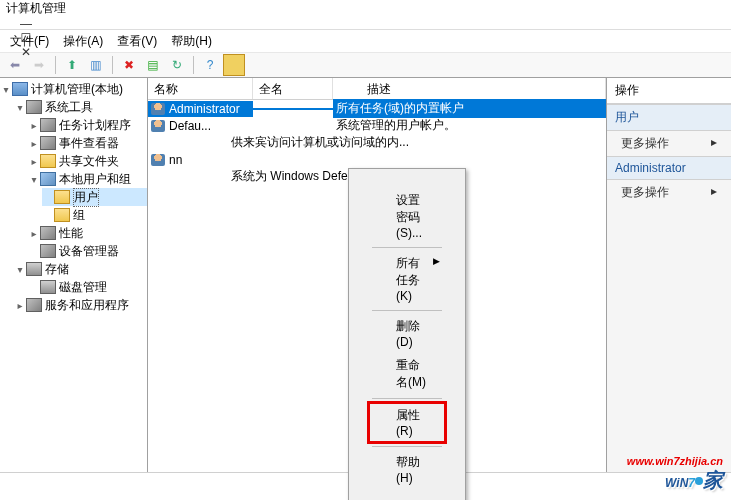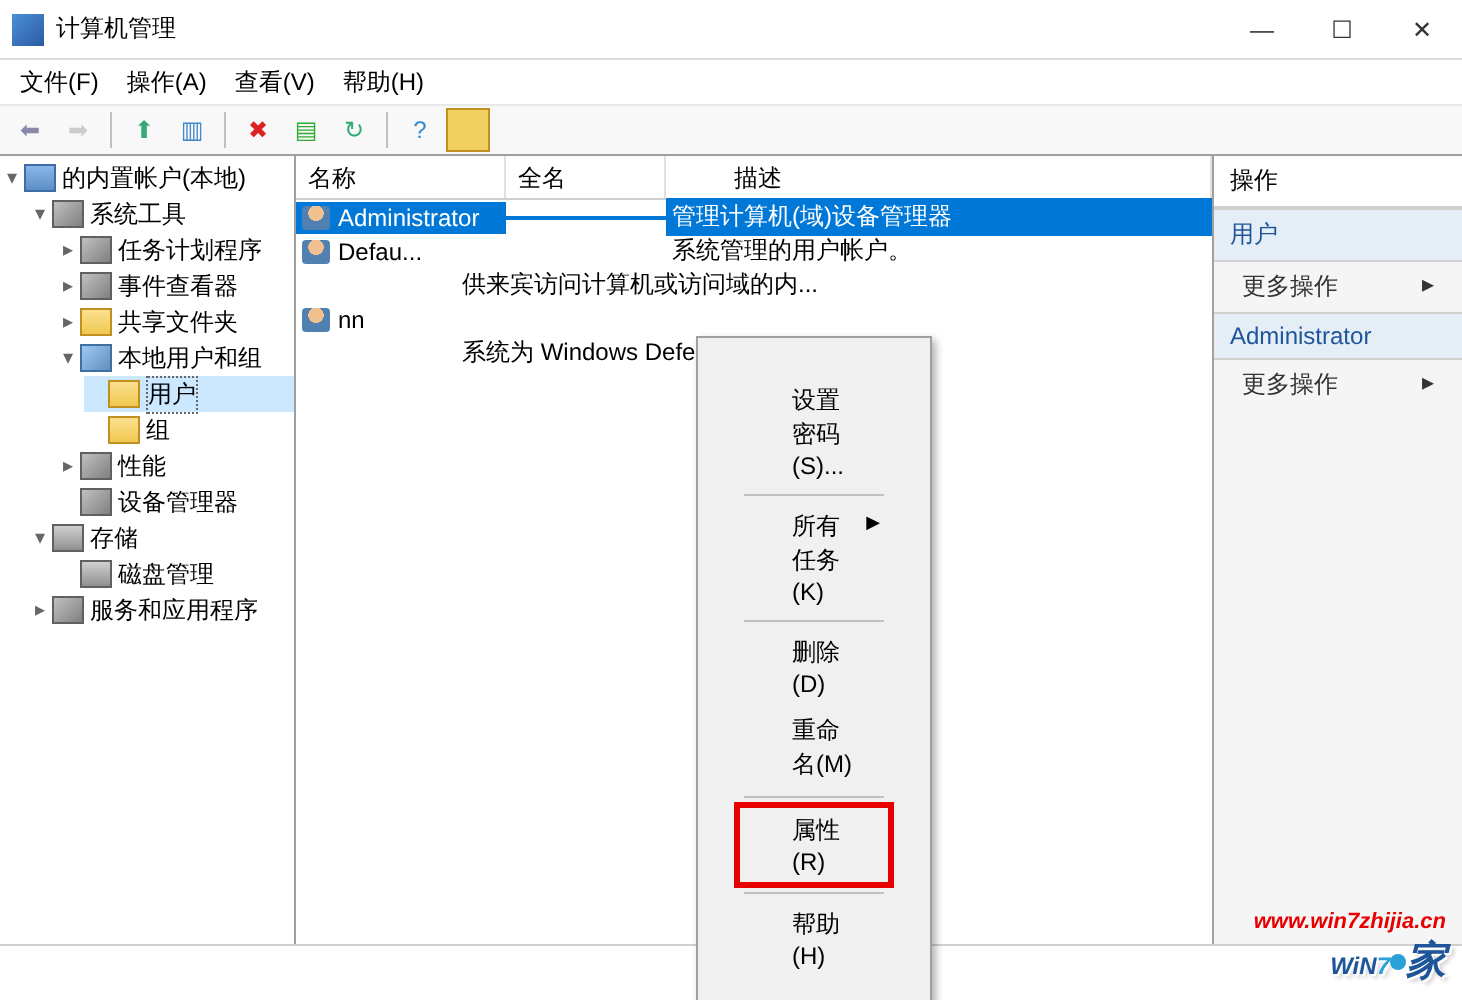--- a/index.html
+++ b/index.html
@@ -1,18 +1,18 @@
 <!DOCTYPE html>
 <html><head>
 <meta charset="utf-8">
 <style>
 * { box-sizing: border-box; margin: 0; padding: 0; font-family: "Microsoft YaHei", "Segoe UI", sans-serif; font-size: 12px; }
 body { width: 731px; height: 500px; background: #fff; overflow: hidden; position: relative; }
 
-.titlebar { height: 30px; display: flex; align-items: center; padding-left: 6px; border-bottom: 1px solid #ddd; }
+.titlebar { height: 30px; display: flex; padding-left: 6px; border-bottom: 1px solid #ddd; flex-direction: column; }
 .titlebar .app-icon { width: 16px; height: 16px; background: linear-gradient(135deg,#4a90d9,#2c5aa0); margin-right: 6px; }
 .titlebar .title { flex: 1; }
 .titlebar .winbtn { width: 40px; height: 30px; display: flex; align-items: center; justify-content: center; color: #333; }
 
 .menubar { height: 22px; display: flex; align-items: center; padding-left: 4px; gap: 2px; }
 .menubar .menu-item { padding: 2px 6px; }
 
 .toolbar { height: 26px; display: flex; align-items: center; padding-left: 4px; gap: 2px; border-top: 1px solid #e8e8e8; border-bottom: 1px solid #a0a0a0; background: #f8f8f8; }
 .toolbar .tbtn { width: 22px; height: 22px; display: flex; align-items: center; justify-content: center; border: 1px solid transparent; }
 .toolbar .sep { width: 1px; height: 18px; background: #c0c0c0; margin: 0 3px; }
@@ -103,21 +103,21 @@
   <div class="tbtn" style="background:#f0d060;border:1px solid #c09020"></div>
 </div>
 
 <div class="main">
 
   <div class="tree-pane">
     <div class="tree-node">
       <div class="tree-row">
         <span class="expander">▾</span>
         <span class="tree-icon i-computer"></span>
-        <span class="tree-label">的内置帐户(本地)</span>
+        <span class="tree-label">计算机管理(本地)</span>
       </div>
       <div class="children">
         <div class="tree-row">
           <span class="expander">▾</span>
           <span class="tree-icon i-tool"></span>
           <span class="tree-label">系统工具</span>
         </div>
         <div class="children">
           <div class="tree-row">
             <span class="expander">▸</span>
@@ -189,21 +189,21 @@
       <div class="col col-full">全名</div>
       <div class="col col-desc">描述</div>
     </div>
     <div class="list-body">
       <div class="list-row selected">
         <div class="cell cell-name">
             <span class="user-icon"></span>
             <span>Administrator</span>
           </div>
         <div class="cell cell-full"></div>
-        <div class="cell cell-desc">管理计算机(域)设备管理器</div>
+        <div class="cell cell-desc">所有任务(域)的内置帐户</div>
       </div>
       <div class="list-row">
         <div class="cell cell-name">
             <span class="user-icon"></span>
             <span>Defau...</span>
           </div>
         <div class="cell cell-full"></div>
         <div class="cell cell-desc">系统管理的用户帐户。</div>
       </div>
       <div class="list-row">

